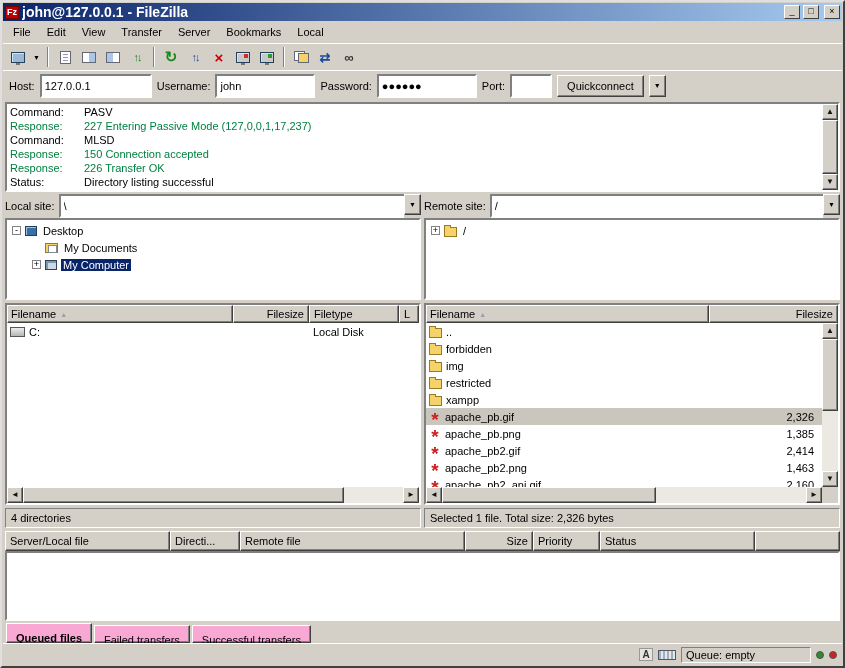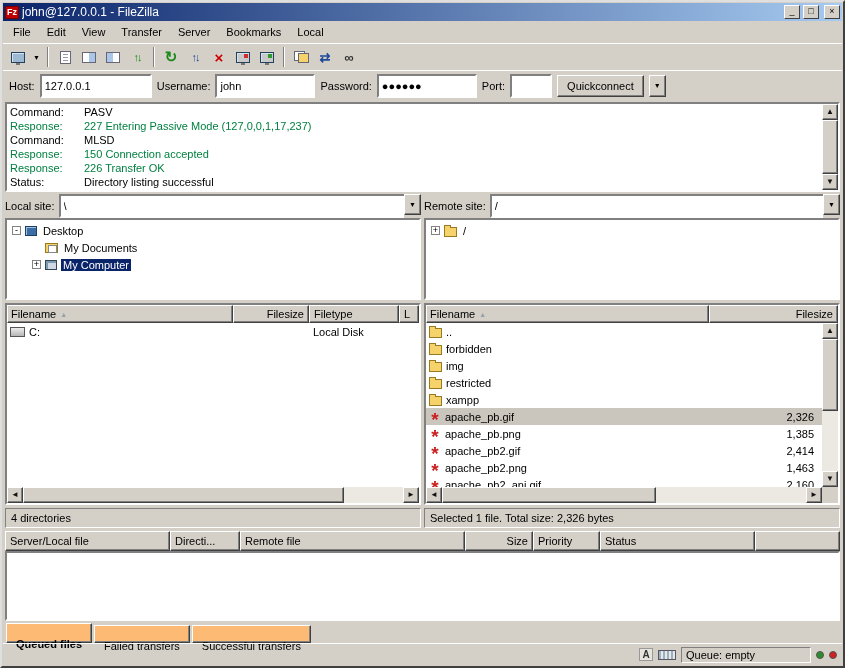--- a/index.html
+++ b/index.html
@@ -7,21 +7,21 @@
   .window {
     width: 845px; height: 668px; background: #d4d0c8;
     border: 2px solid; border-color: #dfdfdf #404040 #404040 #dfdfdf;
     display: flex; flex-direction: column; padding: 1px; overflow: hidden;
   }
   
   .titlebar { height: 18px; flex: none; background: linear-gradient(to right, #0a246a, #a6caf0);
     display: flex; align-items: center; gap: 3px; padding: 0 2px; }
   .title-icon { width: 14px; height: 13px; background: #bf0000; color: #fff; font-size: 9px; font-weight: bold;
     display: flex; align-items: center; justify-content: center; flex: none; border: 1px solid #7a0000; }
-  .title-text { color: #fff; font-size: 12px; font-weight: normal; flex: 1; white-space: nowrap; overflow: hidden; }
+  .title-text { color: #fff; font-size: 14px; font-weight: bold; flex: 1; white-space: nowrap; overflow: hidden; }
   .wbtn { width: 16px; height: 14px; flex: none; background: #d4d0c8; border: 1px solid;
     border-color: #fff #404040 #404040 #fff; font-size: 9px; line-height: 11px; text-align: center; color: #000; }
   .wbtn.close { margin-left: 2px; }
   
   .menubar { height: 22px; flex: none; display: flex; align-items: center; font-size: 11px; padding-left: 2px; }
   .menu-item { padding: 3px 8px; }
   .toolbar { height: 27px; flex: none; display: flex; align-items: center; padding: 2px 3px; border-top: 1px solid #fff; }
   .tbtn { width: 24px; height: 22px; display: flex; align-items: center; justify-content: center; flex: none; }
   .tbtn.narrow { width: 13px; }
   .tsep { width: 2px; height: 20px; border-left: 1px solid #808080; border-right: 1px solid #fff; margin: 0 4px; flex: none; }
@@ -125,21 +125,21 @@
   .i-docs { width: 13px; height: 10px; background: #f5d26a; border: 1px solid #9a7a20; position: relative; }
   .i-docs::after { content: ""; position: absolute; left: 2px; top: 1px; width: 7px; height: 6px; background: #fff; border: 1px solid #888; }
   .i-computer { width: 12px; height: 10px; background: #cfd8e6; border: 1px solid #334455; box-shadow: inset 2px 2px 0 #7a9ab0; }
   
   .queue-header { height: 20px; flex: none; display: flex; margin: 2px 2px 0; overflow: hidden; }
   .queue-body { height: 70px; flex: none; margin: 0 2px; background: #fff;
     border: 2px solid; border-color: #808080 #fff #fff #808080; }
   .q-c0 { width: 165px; } .q-c1 { width: 70px; } .q-c2 { width: 225px; }
   .q-c3 { width: 68px; } .q-c4 { width: 67px; } .q-c5 { width: 155px; }
   .tabsbar { height: 22px; flex: none; display: flex; gap: 2px; padding: 2px 3px 0; }
-  .tab { padding: 14px 9px 0; font-size: 11px; background: #fdba74; border: 1px solid;
+  .tab { padding: 8px 9px 0; font-size: 11px; background: #f9a8d4; border: 1px solid;
     border-color: #fff #404040 #404040 #fff; }
   .tab.active { font-weight: bold; box-shadow: inset -1px -1px 0 #808080; }
   .tab.inactive { margin-top: 2px; box-shadow: inset -1px -1px 0 #808080; }
   
   .statusbar { height: 22px; flex: none; display: flex; align-items: center; justify-content: flex-end;
     gap: 5px; padding: 0 5px; font-size: 11px; border-top: 1px solid #fff; }
   .i-a { width: 14px; height: 13px; border: 1px solid #999; background: #e8e5de; text-align: center;
     font-size: 10px; font-weight: bold; line-height: 12px; color: #333; }
   .i-kbd { width: 18px; height: 10px; background: #e8e8e8; border: 1px solid #556;
     background-image: repeating-linear-gradient(to right, #9ab0c0 0 2px, transparent 2px 4px); }

